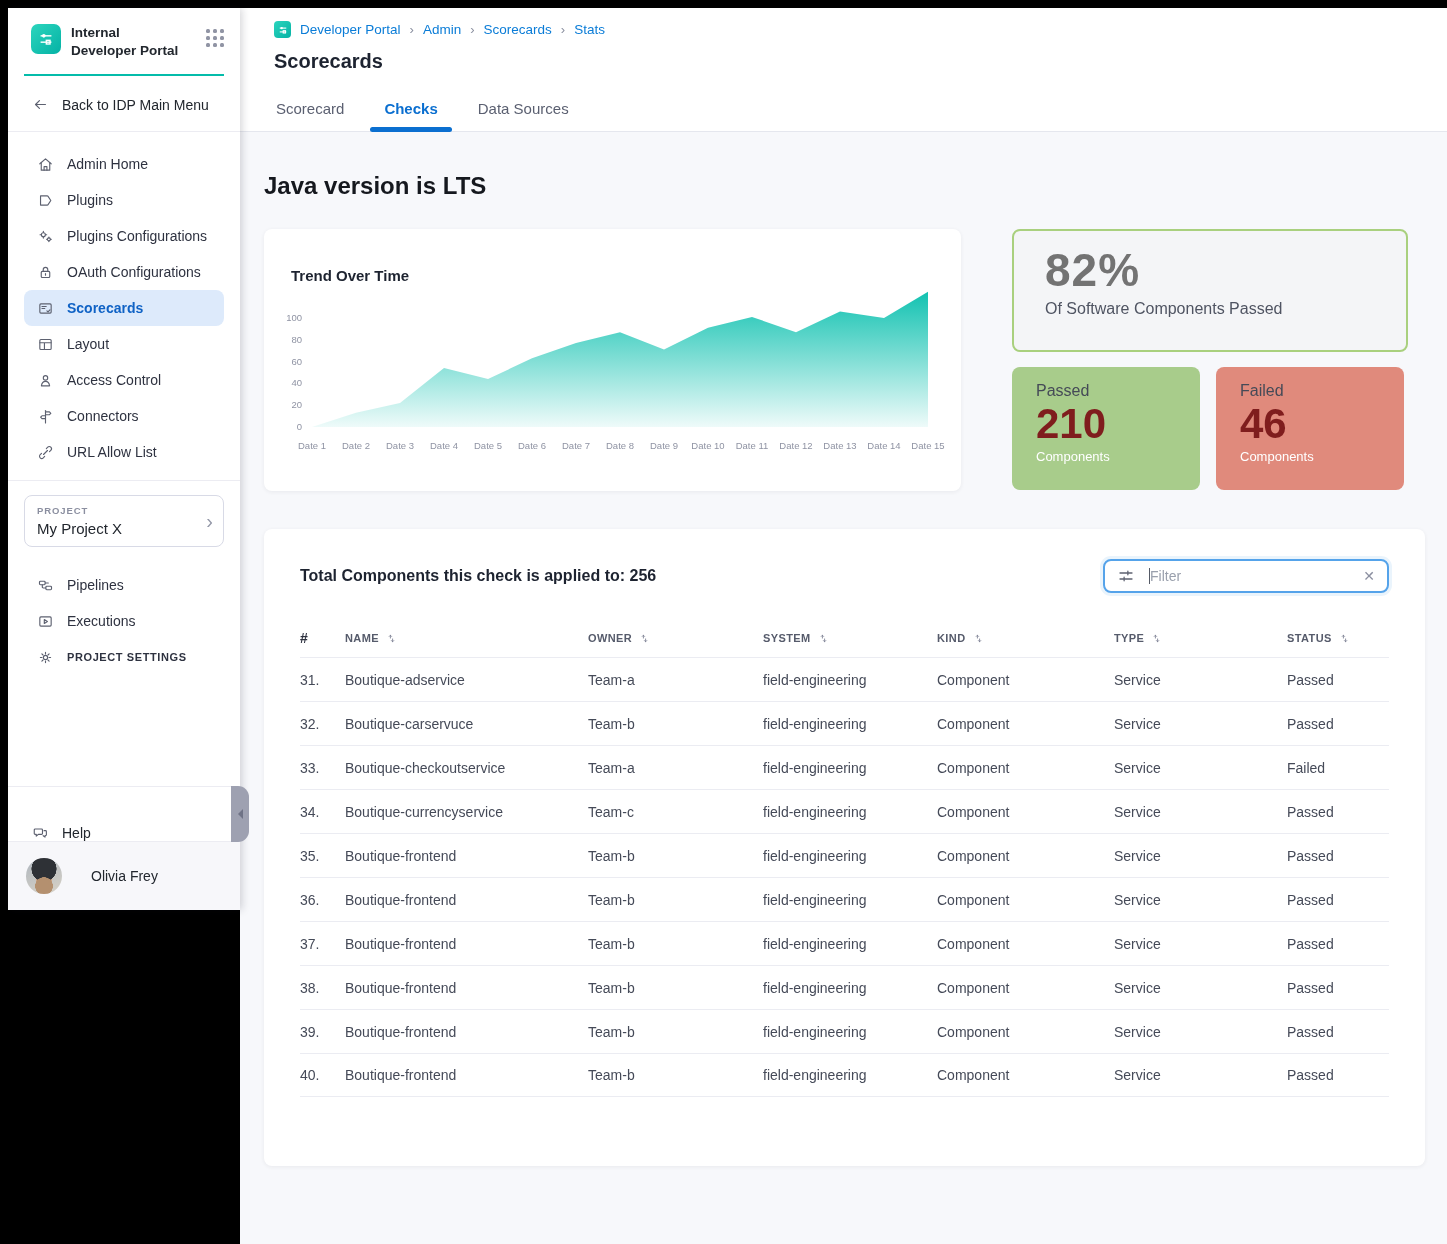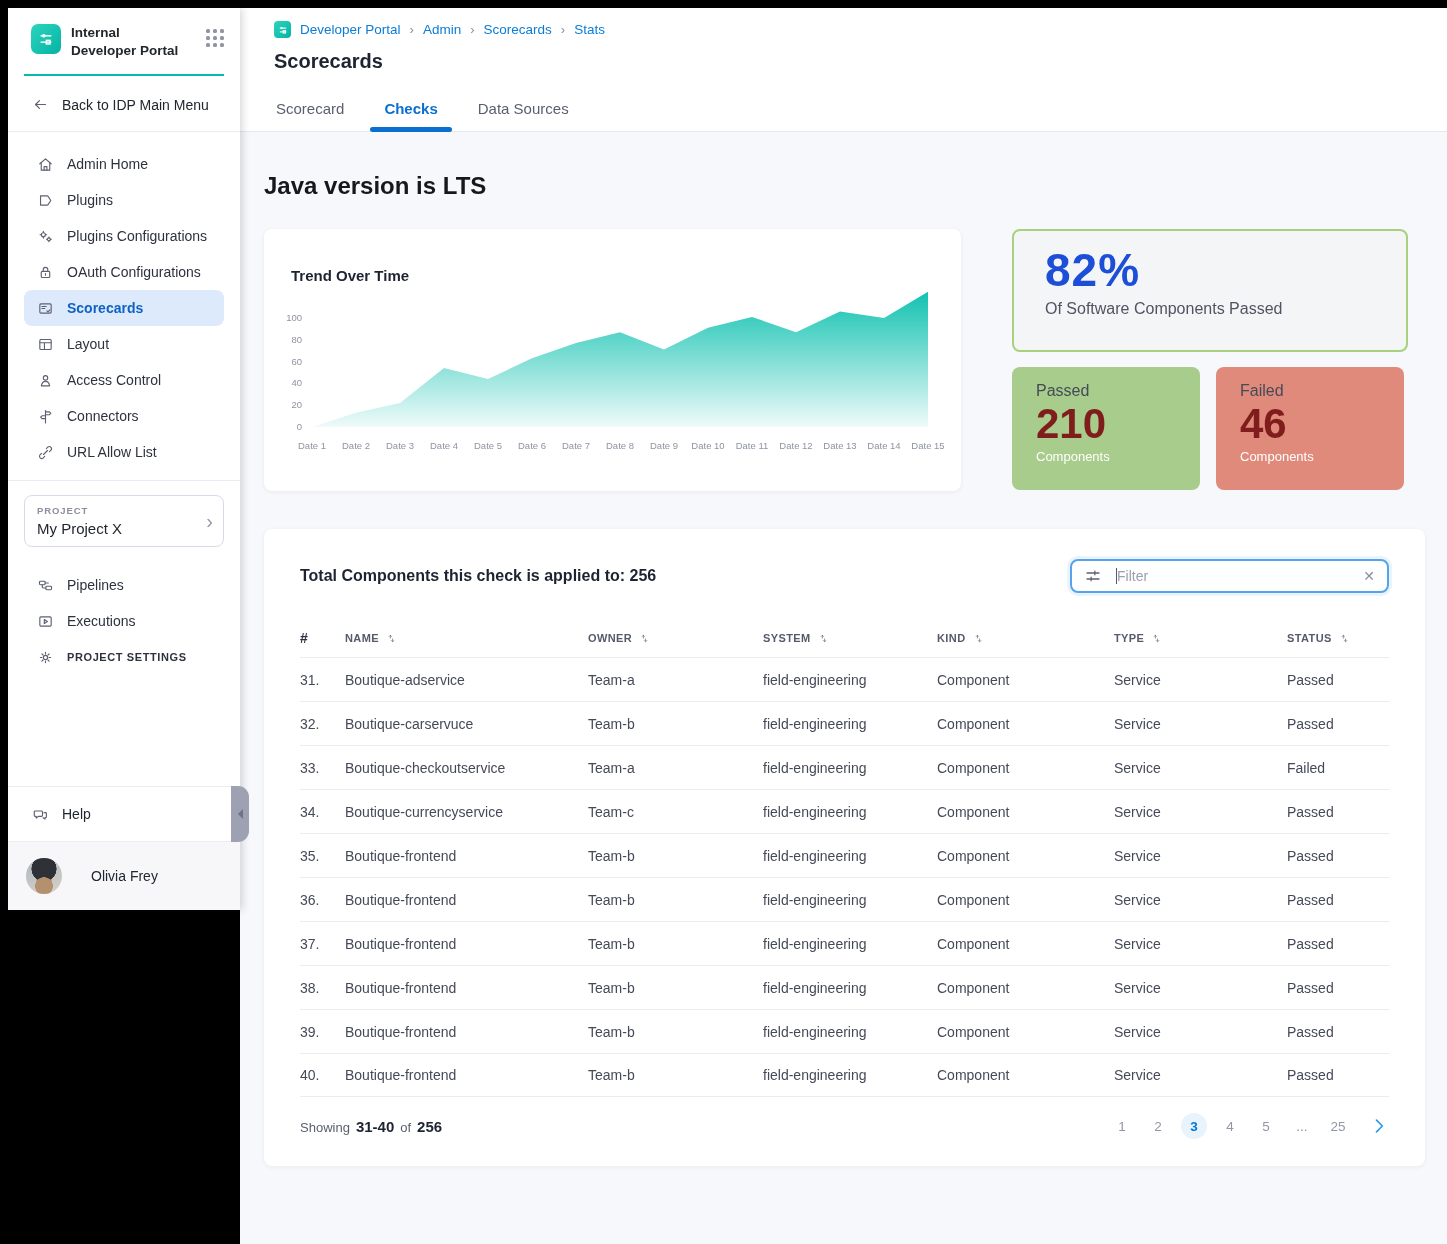--- a/index.html
+++ b/index.html
@@ -23,21 +23,21 @@
               font-size:14px; color:#2e3240; cursor:pointer; }
   .nav-item.active { background:#ddeafb; color:#0f62c5; font-weight:600; }
   .nav-item.small-caps { font-size:11px; font-weight:700; letter-spacing:.6px; }
   .ico { width:17px; height:17px; color:#5d6170; flex:none; }
   .project-card { margin:14px 16px 16px 16px; border:1px solid #d8dae6; border-radius:8px; padding:9px 10px 9px 12px;
                   display:flex; align-items:center; justify-content:space-between; cursor:pointer; background:#fff; }
   .project-label { font-size:9.5px; letter-spacing:.9px; color:#8b8fa0; font-weight:700; }
   .project-name { font-size:15px; color:#22272e; margin-top:4px; }
   .chev { color:#9498a8; font-size:20px; line-height:1; }
   .sb-footer { position:absolute; left:0; right:0; bottom:0; }
-  .help-row { display:flex; align-items:center; gap:13px; height:54px; padding:0 24px; font-size:14px; color:#22272e; cursor:pointer; }
+  .help-row { display:flex; align-items:flex-end; gap:13px; height:54px; padding:0 24px; font-size:14px; color:#22272e; cursor:pointer; }
   .user-row { display:flex; align-items:center; gap:29px; height:68px; padding:0 18px; background:#f7f7fa; cursor:pointer; }
   .avatar { width:36px; height:36px; border-radius:50%; flex:none;
             background:
               radial-gradient(circle at 50% 78%, #b4906f 0 26%, transparent 27%),
               radial-gradient(circle at 50% 30%, #2e3136 0 40%, transparent 41%),
               radial-gradient(circle at 50% 58%, #caa488 0 30%, transparent 31%),
               linear-gradient(160deg,#aeb6bf,#d8d2c6); }
   .user-name { font-size:14px; color:#22272e; }
   .collapse-handle { position:absolute; left:231px; top:786px; width:18px; height:56px; background:#9ea1b1;
                      border-radius:0 11px 11px 0; display:flex; align-items:center; z-index:3; cursor:pointer; }
@@ -62,34 +62,34 @@
   .check-title { position:absolute; left:24px; top:40px; font-size:24px; font-weight:700; color:#15181e; }
 
   .card { background:#fff; border-radius:8px; box-shadow:0 1px 4px rgba(40,41,61,.07); }
   .chart-card { position:absolute; left:24px; top:97px; width:697px; height:262px; }
   .chart-title { position:absolute; left:27px; top:38px; font-size:15px; font-weight:600; color:#1d2330; }
   .chart-area { position:absolute; left:12px; top:58px; width:672px; height:182px; }
   .ax { font-size:9.5px; fill:#8f93a3; font-family:"Liberation Sans", sans-serif; }
 
   .right-col { position:absolute; left:772px; top:97px; width:396px; }
   .summary-card { height:123px; background:#f4f5f7; border:2px solid #a9d07e; border-radius:8px; padding:12px 31px 0 31px; }
-  .summary-percent { font-size:46px; font-weight:700; color:#1d4ed8; letter-spacing:1px; }
+  .summary-percent { font-size:46px; font-weight:700; color:#737373; letter-spacing:1px; }
   .summary-caption { font-size:16px; color:#4f5462; margin-top:3px; }
   .pf-row { display:flex; gap:16px; margin-top:15px; }
   .pf-card { width:188px; height:123px; border-radius:8px; padding:15px 0 0 24px; }
   .pf-card.passed { background:#a8cc8b; }
   .pf-card.failed { background:#e08a7c; }
   .pf-label { font-size:16px; color:#454a57; }
   .pf-value { font-size:42px; font-weight:700; color:#7f1d1d; line-height:1.05; margin-top:2px; }
   .pf-caption { font-size:13px; color:#fff; margin-top:3px; }
 
   .table-card { position:absolute; left:24px; top:397px; width:1161px; height:637px; padding:30px 36px 0 36px; }
   .table-head-row { display:flex; justify-content:space-between; align-items:center; }
   .table-title { font-size:16px; font-weight:700; color:#1d2330; }
-  .filter-box { width:319px; height:34px; border:2px solid #55a3ea; border-radius:8px; display:flex; align-items:center;
+  .filter-box { width:286px; height:34px; border:2px solid #55a3ea; border-radius:8px; display:flex; align-items:center;
                 padding:0 12px 0 12px; background:#fff; box-shadow:0 0 0 3px rgba(85,163,234,.12); }
   .filter-box .ico { color:#5d6170; width:18px; height:18px; }
   .caret { width:1px; height:16px; background:#555a66; margin-left:14px; flex:none; }
   .filter-input { border:none; outline:none; flex:1; font-size:14px; color:#333; background:transparent; min-width:0; }
   .filter-input::placeholder { color:#9aa0ad; }
   .close-x { color:#8b8fa0; font-size:14px; cursor:pointer; margin-left:8px; }
 
   .grid-table { margin-top:26px; }
   .g-header, .g-row { display:grid; grid-template-columns:45px 243px 175px 174px 177px 173px 1fr; align-items:center; }
   .g-header { height:38px; }
@@ -518,35 +518,15 @@
               <div class="cell-num">40.</div>
               <div class="cell-name">Boutique-frontend</div>
               <div class="cell-owner">Team-b</div>
               <div class="cell-system">field-engineering</div>
               <div class="cell-kind">Component</div>
               <div class="cell-type">Service</div>
               <div class="cell-status">Passed</div>
             </div>
           </div>
       </div>
-      <div class="table-footer">
-        <div class="showing">
-          <span>Showing</span>
-          <b>31-40</b>
-          <span>of</span>
-          <b>256</b>
-        </div>
-        <div class="pagination">
-            <div class="page">1</div>
-            <div class="page">2</div>
-            <div class="page active">3</div>
-            <div class="page">4</div>
-            <div class="page">5</div>
-            <div class="page ellipsis">...</div>
-            <div class="page">25</div>
-            <svg viewBox="0 0 24 24" class="next-btn" fill="none" stroke="currentColor" stroke-width="2" stroke-linecap="round" stroke-linejoin="round">
-              <path d="M9 5l7 7-7 7"></path>
-            </svg>
-          </div>
-      </div>
     </div>
   </div>
 </div>
 
 </body></html>

